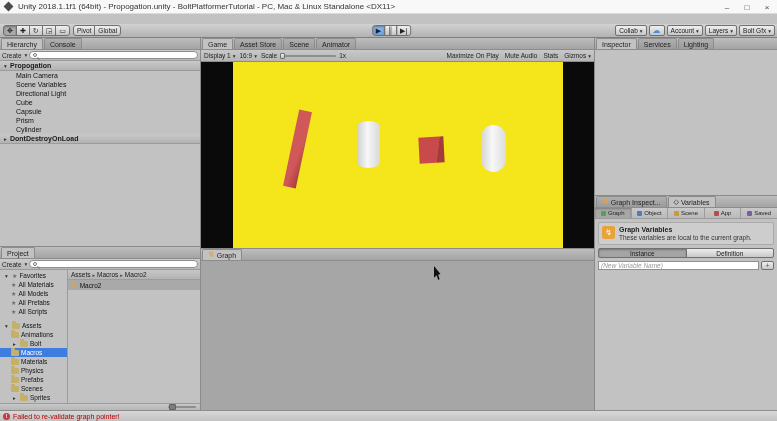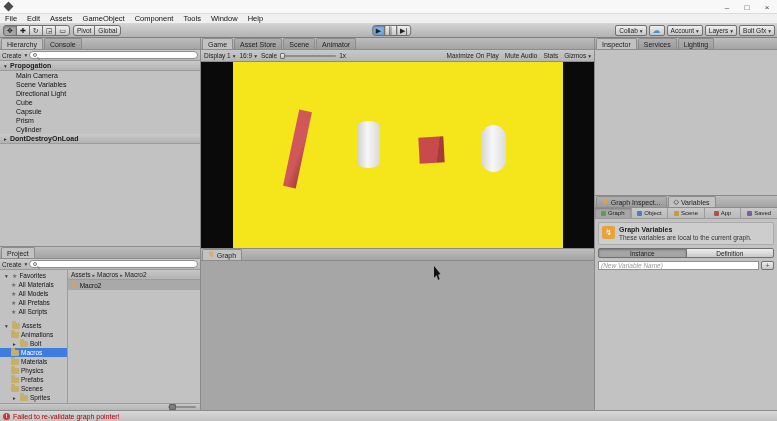--- a/index.html
+++ b/index.html
@@ -121,37 +121,28 @@
   .err-ic{width:7px;height:7px;border-radius:50%;background:#C43B3B;color:#FFF;font-size:5.5px;display:flex;align-items:center;justify-content:center;font-weight:bold;flex:none}
   .status-text{font-size:7px;color:var(--error,#B00000)}
 </style>
 </head>
 <body>
 
 <div id="app">
 
   <div class="titlebar">
     <span class="unity-logo"></span>
+    <span class="title-text">Unity 2018.1.1f1 (64bit) - Propogation.unity - BoltPlatformerTutorial - PC, Mac &amp; Linux Standalone &lt;DX11&gt;</span>
     <span class="win-controls">
       <span class="win-btn">–</span>
       <span class="win-btn">□</span>
       <span class="win-btn">×</span>
     </span>
   </div>
 
-  <div class="menubar">
-    <span class="menu-item">File</span>
-    <span class="menu-item">Edit</span>
-    <span class="menu-item">Assets</span>
-    <span class="menu-item">GameObject</span>
-    <span class="menu-item">Component</span>
-    <span class="menu-item">Tools</span>
-    <span class="menu-item">Window</span>
-    <span class="menu-item">Help</span>
-  </div>
 
   <div class="toolbar">
     <span class="btn-group">
       <span class="btn pressed">
           <span class="ic">✥</span>
         </span>
       <span class="btn">
           <span class="ic">✚</span>
         </span>
       <span class="btn">

